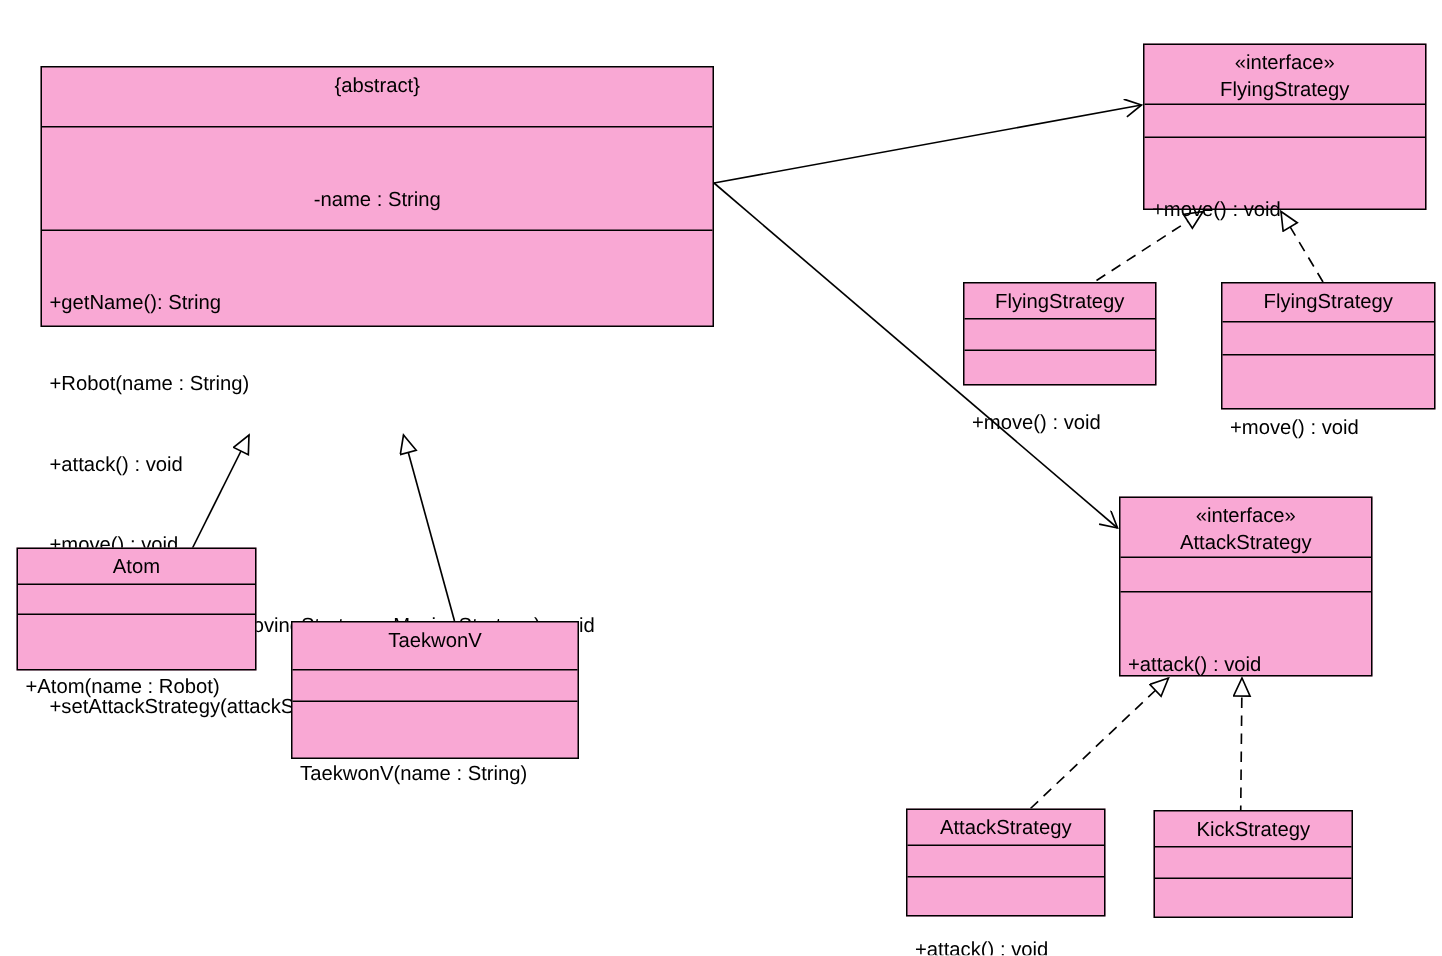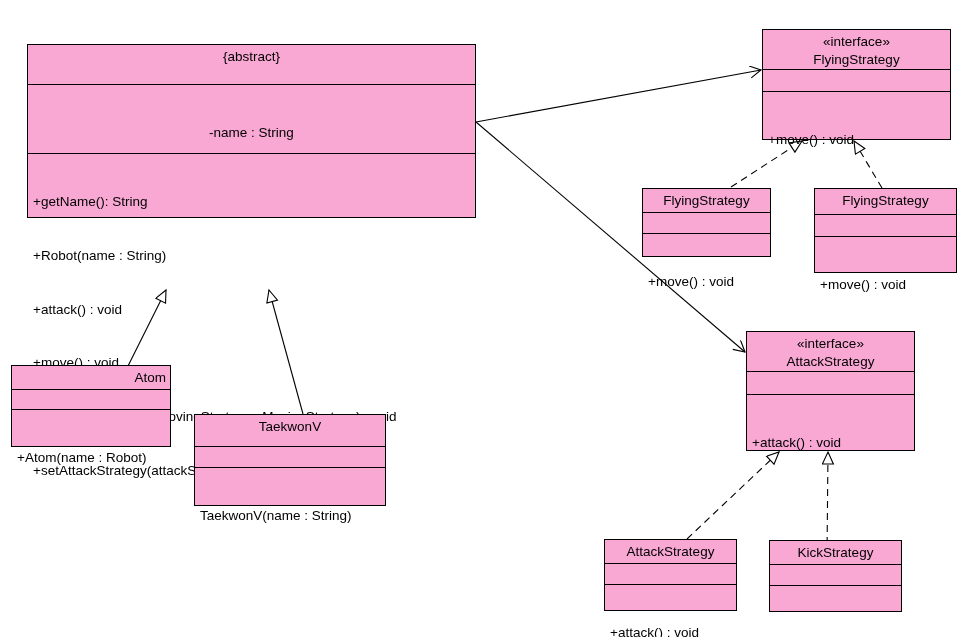--- a/index.html
+++ b/index.html
@@ -121,21 +121,21 @@
       <span class="row">+getName(): String</span>
       <span class="row">+Robot(name : String)</span>
       <span class="row">+attack() : void</span>
       <span class="row">+move() : void</span>
       <span class="row">+setMovingStrategy(movingStrategy : MovingStrategy) : void</span>
       <span class="row">+setAttackStrategy(attackStrategy : AttackStrategy) : void</span>
     </div>
   </div>
 
   <div class="uml-class" style="left:11px; top:365px; width:160px; height:82px;">
-    <div class="compartment c-name" style="height:23px;text-align:right;">
+    <div class="compartment c-name" style="height:23px;">
       <span class="cls">Atom</span>
     </div>
     <div class="compartment c-attrs" style="height:20px;"></div>
     <div class="compartment c-ops">
       <span class="row">+Atom(name : Robot)</span>
     </div>
   </div>
 
   <div class="uml-class" style="left:194px; top:414px; width:192px; height:92px;">
     <div class="compartment c-name" style="height:31px;">

